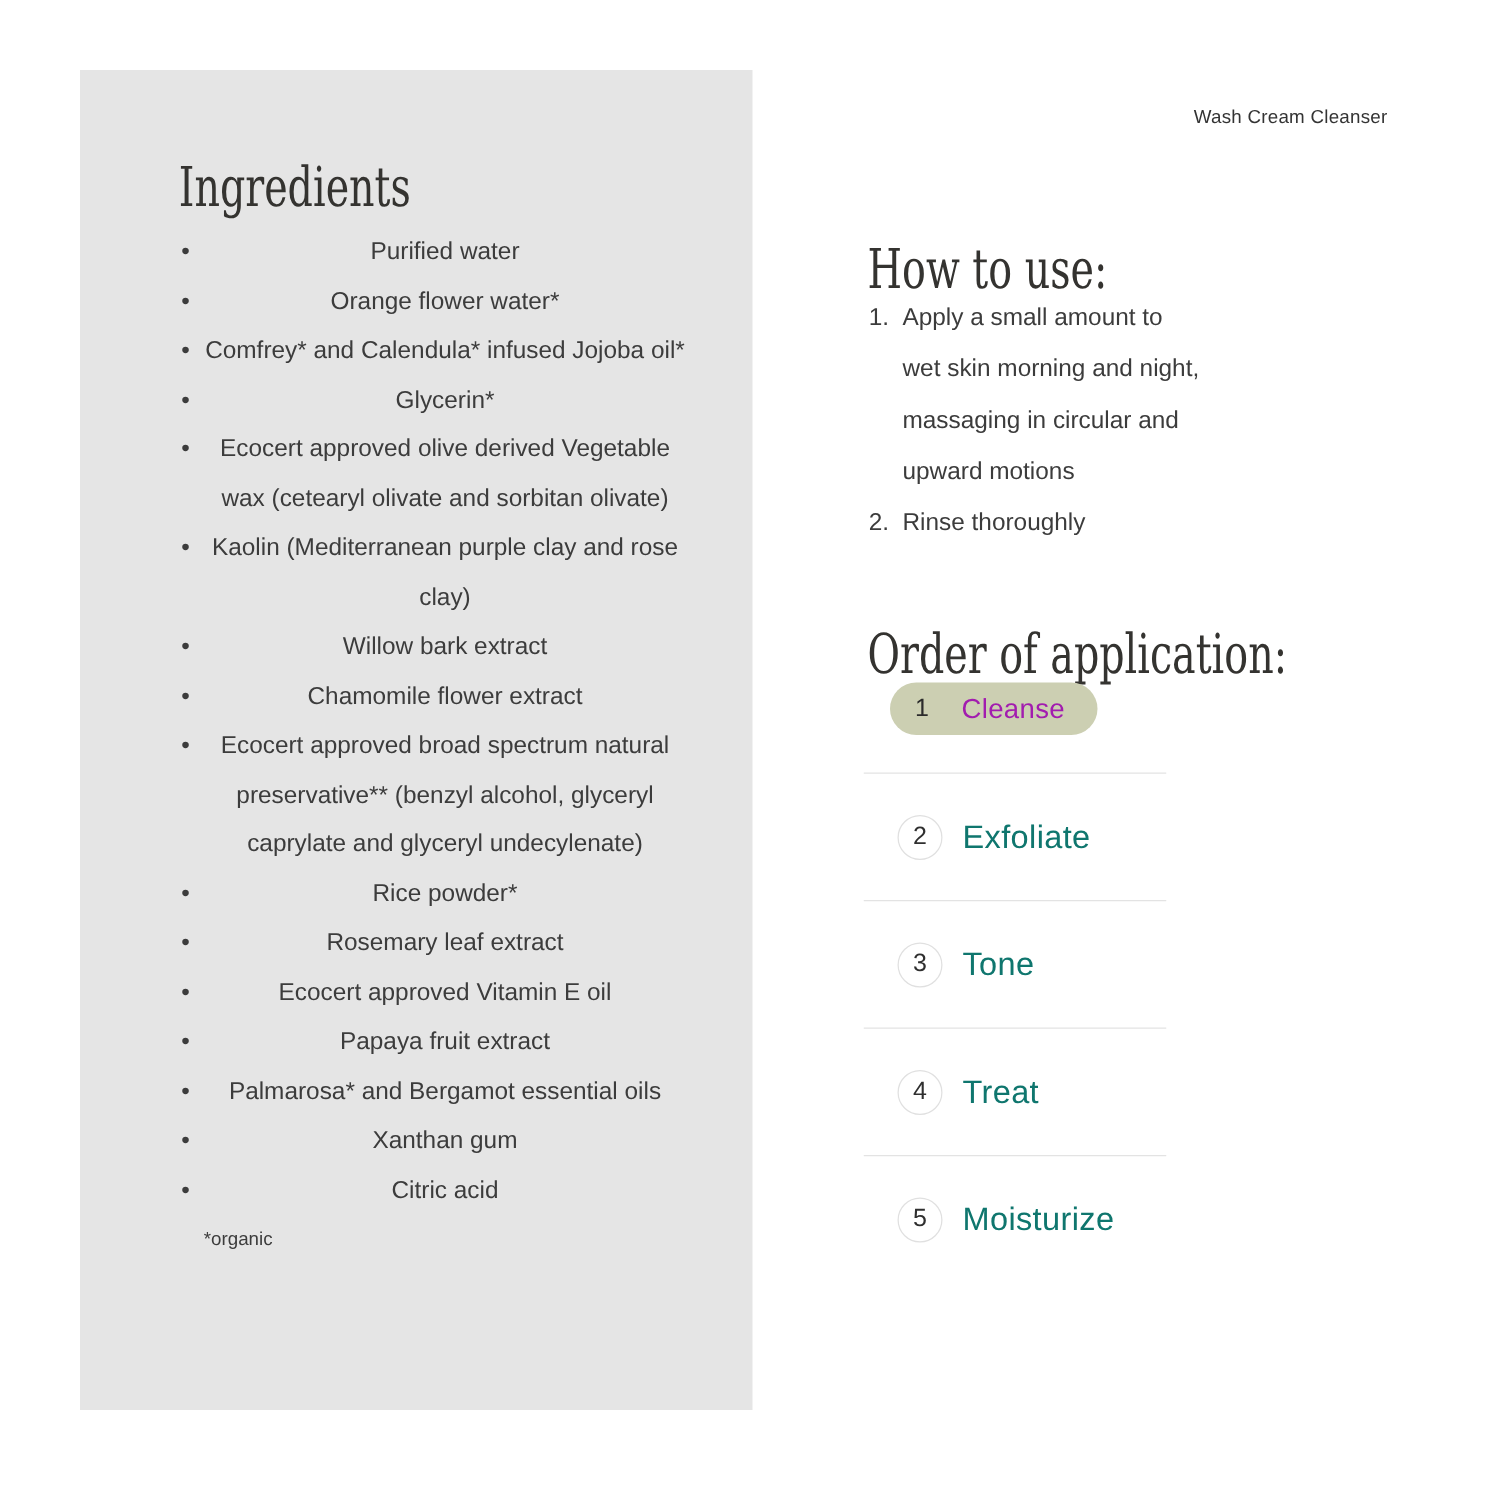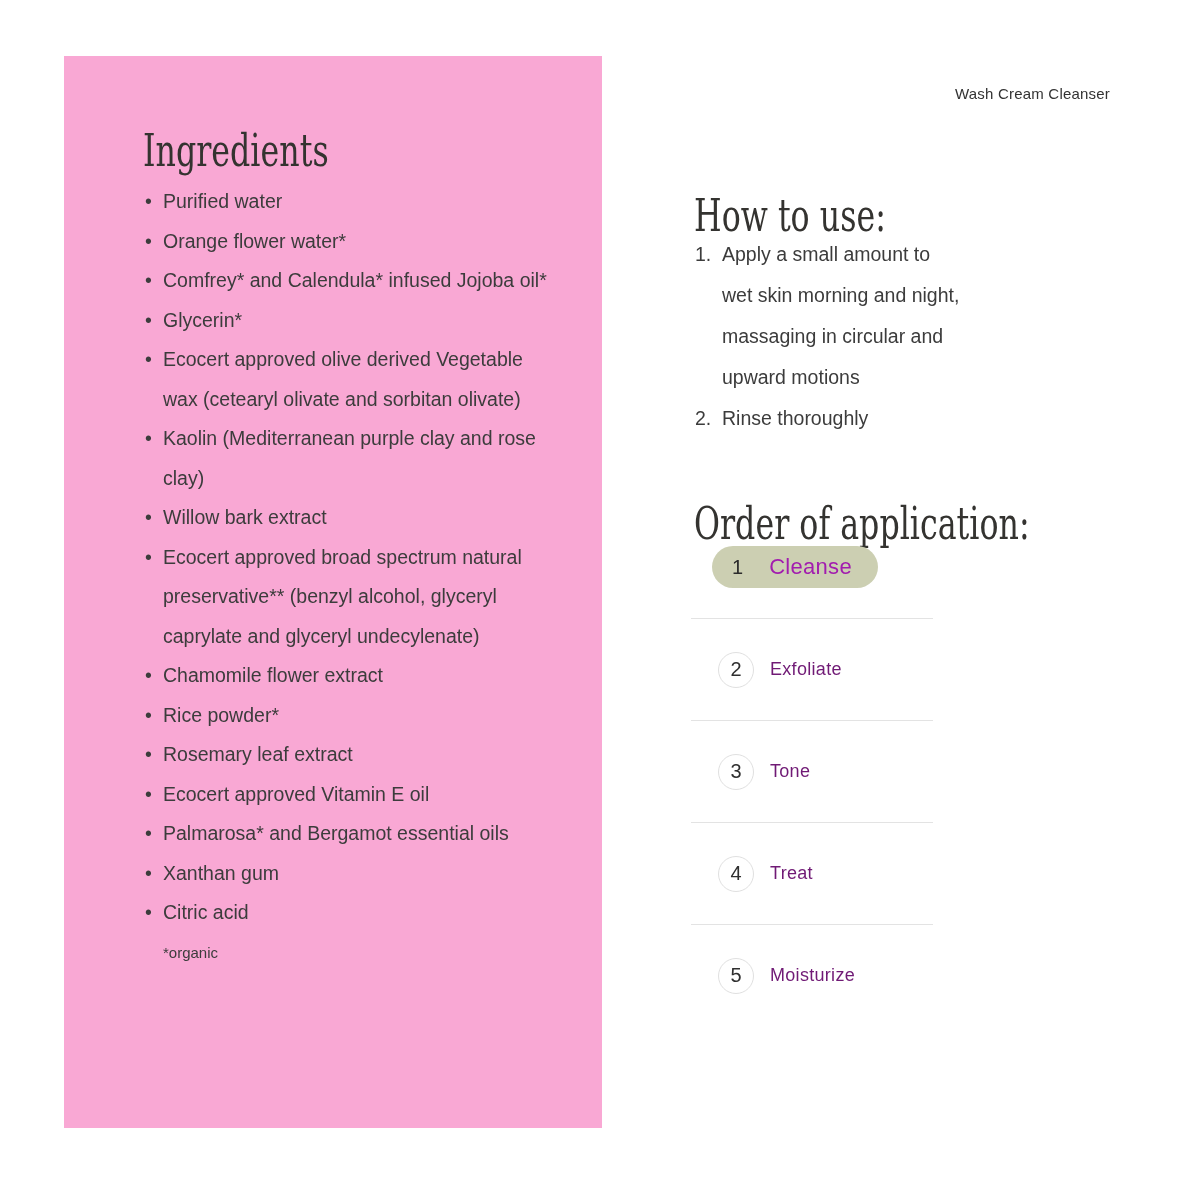--- a/index.html
+++ b/index.html
@@ -11,21 +11,21 @@
     font-family: "Liberation Sans", sans-serif;
     color: #3a3a3a;
     overflow: hidden;
   }
 
   
   .ingredients-panel {
     position: absolute;
     left: 64px; top: 56px;
     width: 538px; height: 1072px;
-    background: #f9a8d4;
+    background: #e5e5e5;
   }
   .serif-heading {
     font-family: "DejaVu Serif", serif;
     font-weight: normal;
     color: #343330;
     font-size: 44px;
     line-height: 1.15;
     transform: scaleX(0.72);
     transform-origin: 0 50%;
     white-space: nowrap;
@@ -40,20 +40,21 @@
     width: 404px;
     margin: 0; padding: 0;
     list-style: none;
     font-size: 19.5px;
     line-height: 39.5px;
     color: #3c3c3c;
   }
   .ingredients-list li {
     position: relative;
     padding-left: 18px;
+    text-align: center;
   }
   .ingredients-list li::before {
     content: "\2022";
     position: absolute;
     left: 0; top: 0;
     color: #3c3c3c;
   }
   .ingredients-footnote {
     padding-left: 18px;
     font-size: 15px;
@@ -117,22 +118,22 @@
     display: flex;
     align-items: center;
     justify-content: center;
     font-size: 20px;
     color: #2f2f2f;
     background: #ffffff;
     flex: 0 0 auto;
   }
   .step-label {
     margin-left: 16px;
-    font-size: 18px;
-    color: #701a75;
+    font-size: 26px;
+    color: #0f766e;
     letter-spacing: 0.3px;
   }
   .step-pill {
     display: inline-flex;
     align-items: center;
     height: 42px;
     border-radius: 21px;
     background: #cccfb2;
     padding: 0 26px 0 20px;
   }
@@ -156,25 +157,26 @@
     <h1 class="serif-heading ingredients-title">Ingredients</h1>
 
     <ul class="ingredients-list">
       <li>Purified water</li>
       <li>Orange flower water*</li>
       <li>Comfrey* and Calendula* infused Jojoba oil*</li>
       <li>Glycerin*</li>
       <li>Ecocert approved olive derived Vegetable wax (cetearyl olivate and sorbitan olivate)</li>
       <li>Kaolin (Mediterranean purple clay and rose clay)</li>
       <li>Willow bark extract</li>
+      <li>Chamomile flower extract</li>
       <li>Ecocert approved broad spectrum natural preservative** (benzyl alcohol, glyceryl caprylate and glyceryl undecylenate)</li>
-      <li>Chamomile flower extract</li>
       <li>Rice powder*</li>
       <li>Rosemary leaf extract</li>
       <li>Ecocert approved Vitamin E oil</li>
+      <li>Papaya fruit extract</li>
       <li>Palmarosa* and Bergamot essential oils</li>
       <li>Xanthan gum</li>
       <li>Citric acid</li>
       <div class="ingredients-footnote">*organic</div>
     </ul>
   </section>
 
   <div class="product-label">Wash Cream Cleanser</div>
 
   <h2 class="serif-heading howto-title">How to use:</h2>

